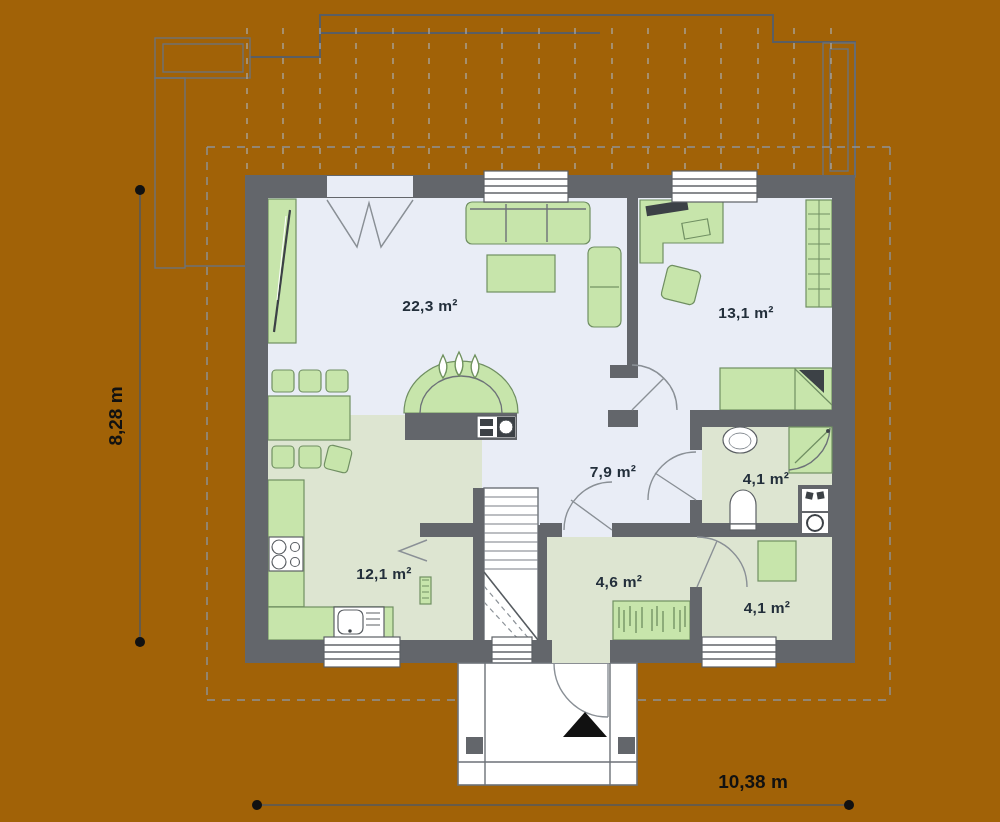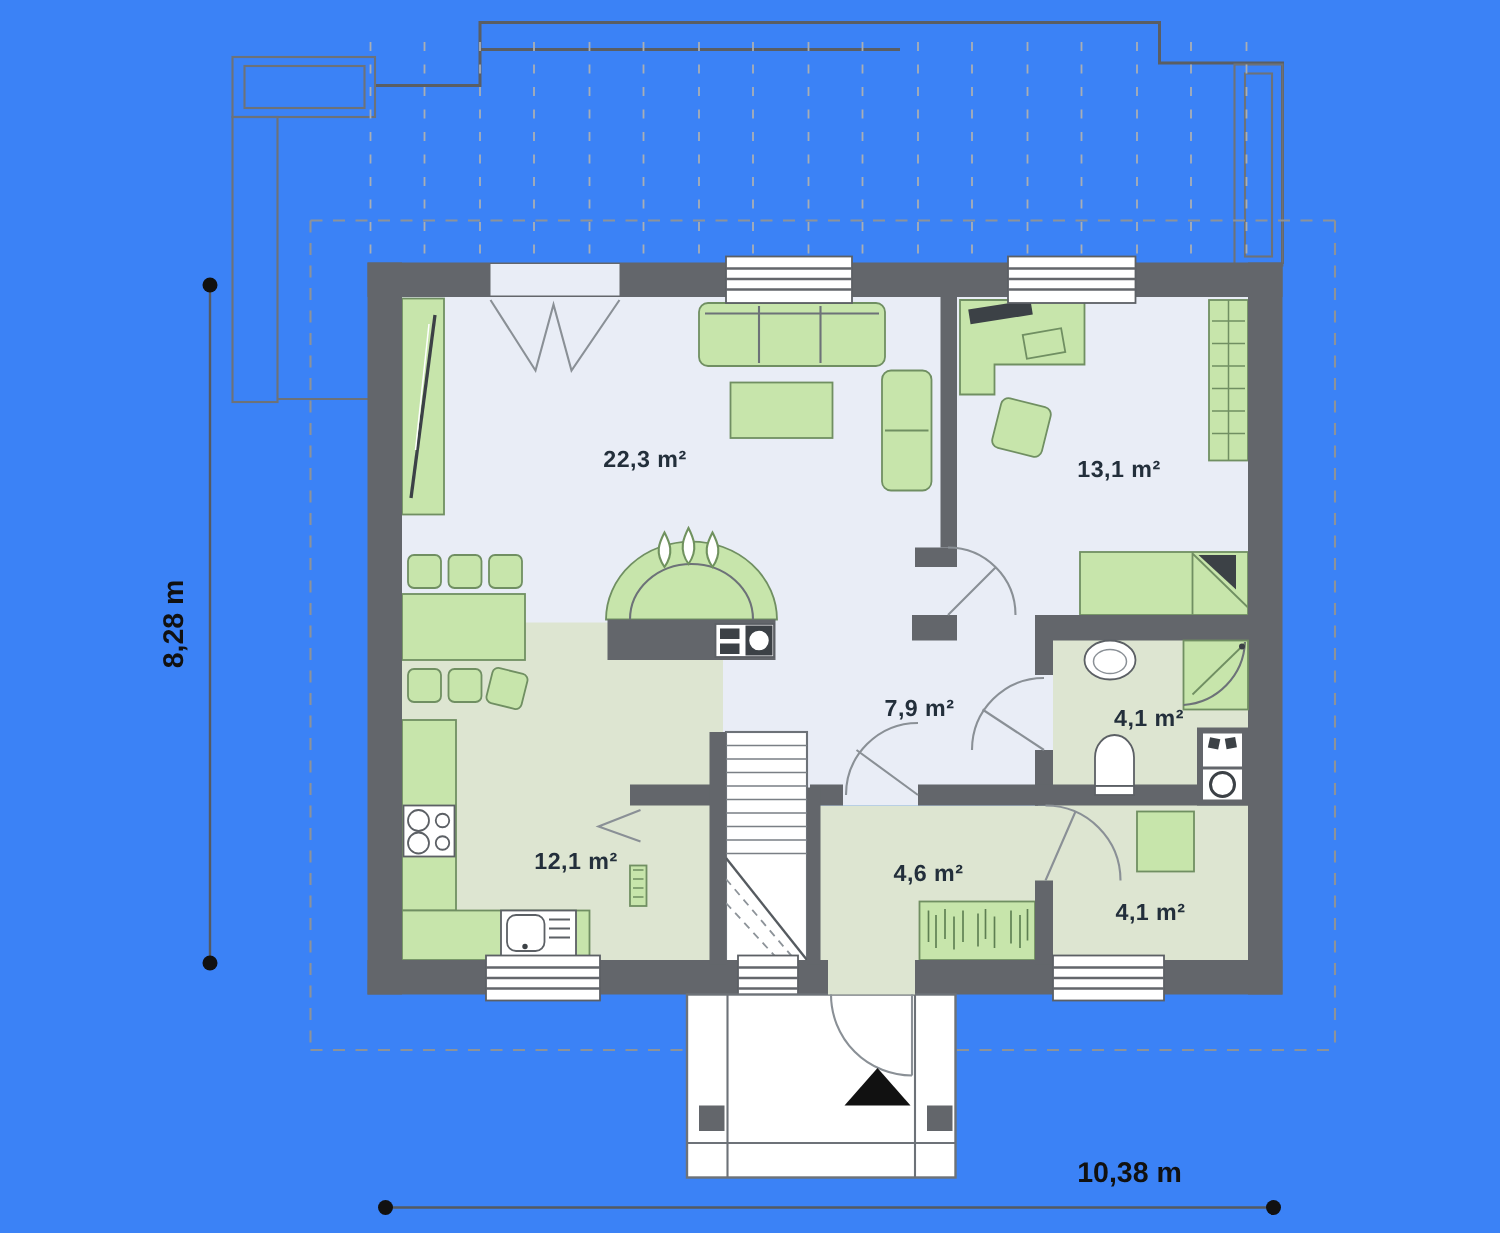--- a/index.html
+++ b/index.html
@@ -1,16 +1,16 @@
 <!DOCTYPE html>
 <html><head>
 <meta charset="utf-8">
 <style>
   html,body{margin:0;padding:0;background:#ffffff;}
-  .stage{position:relative;width:1000px;height:822px;background:#3b82f6;overflow:hidden;
+  .stage{position:relative;width:1000px;height:822px;background:#a16207;overflow:hidden;
          font-family:"Liberation Sans", sans-serif;}
   svg{display:block;}
   .wall{fill:#63666b;}
   .floor-blue{fill:#e9edf6;}
   .floor-green{fill:#dde5d1;}
   .furn{fill:#c7e5ab;stroke:#708f62;stroke-width:1.2;}
   .fixt{fill:#ffffff;stroke:#5c6065;stroke-width:1.2;}
   .thin{stroke:#6d7278;stroke-width:1.4;fill:none;}
   .roof{stroke:#5a5e63;stroke-width:2;fill:none;}
   .door{stroke:#8a9096;stroke-width:1.4;fill:none;}

